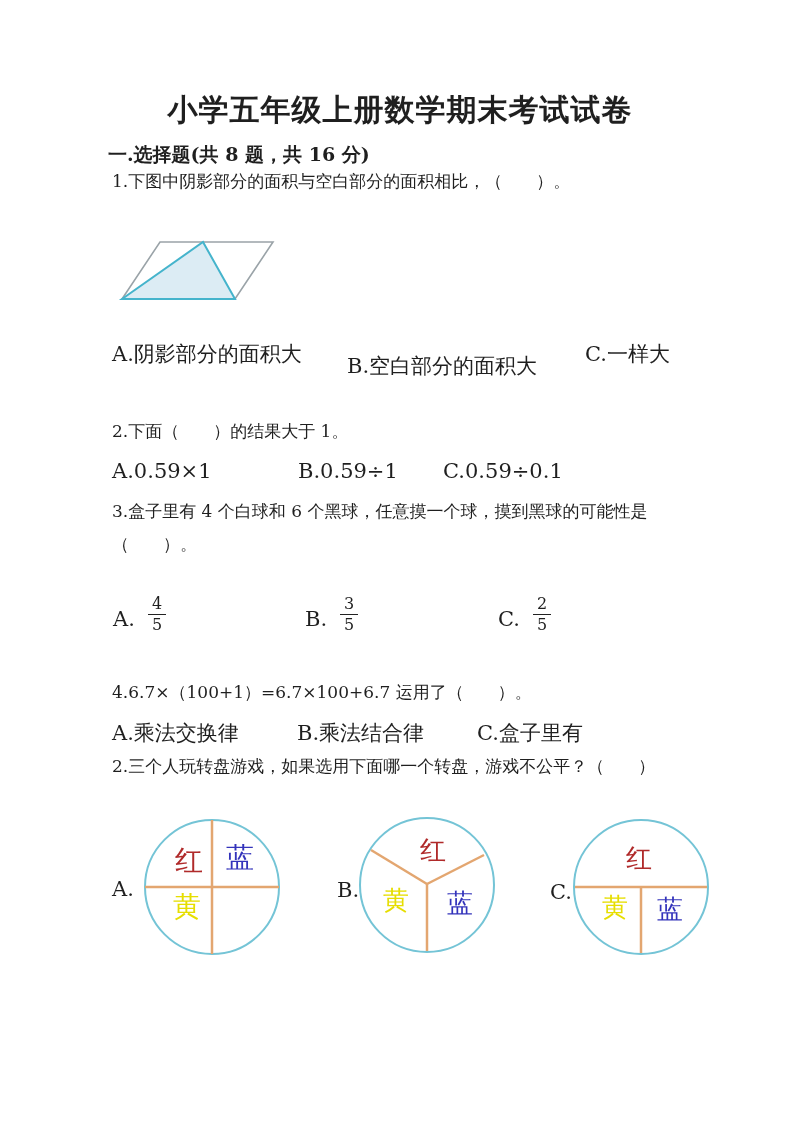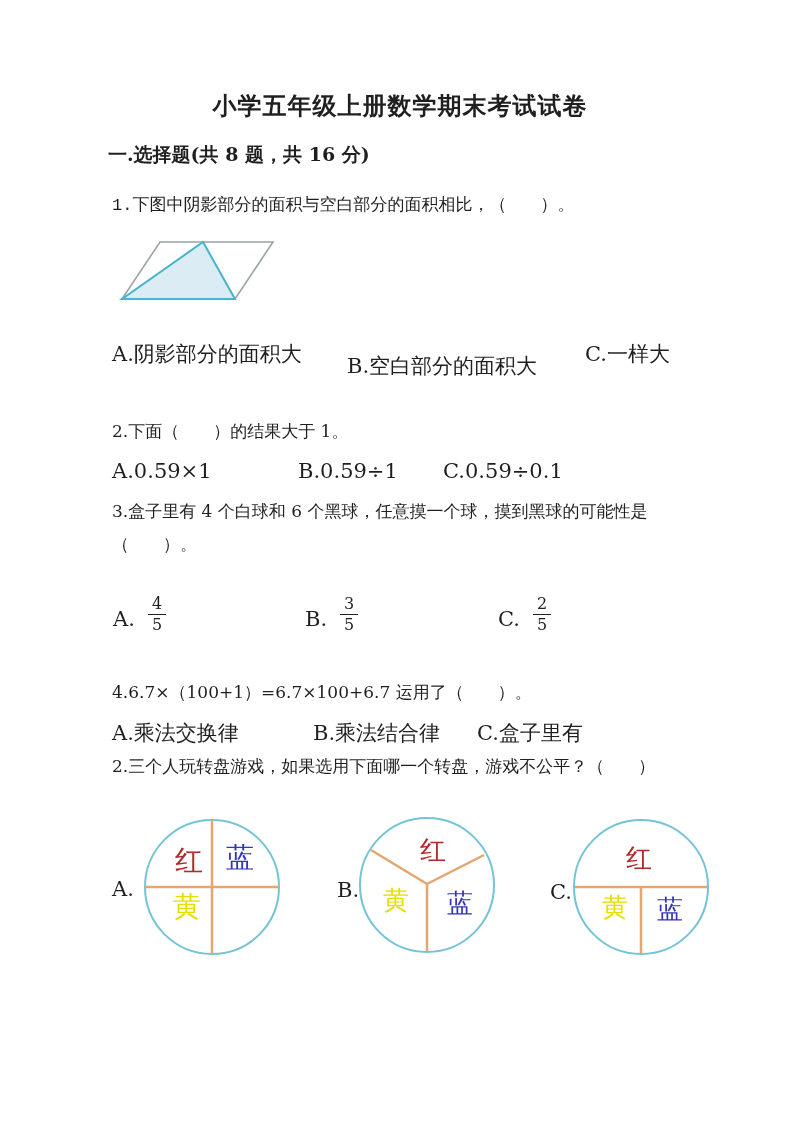--- a/index.html
+++ b/index.html
@@ -8,21 +8,21 @@
     width:800px;height:1131px;
     background:#ffffff;
     font-family:"DejaVu Serif","Liberation Serif",serif;
     color:#1f1f1f;
     overflow:hidden;
   }
   .abs{position:absolute;}
   .title{
     top:90px;left:0;width:800px;
     text-align:center;
-    font-size:24px;font-weight:700;
+    font-size:30px;font-weight:700;
     letter-spacing:1px;
   }
   .section-header{
     top:142px;left:108px;
     font-size:19px;font-weight:700;
   }
   .qtext{font-size:17px;white-space:nowrap;}
   .opt{font-size:21px;white-space:nowrap;}
   .frac{
     display:inline-block;text-align:center;
@@ -35,21 +35,21 @@
 </style>
 </head>
 <body>
 
 <div class="page">
 
   <div class="abs title">小学五年级上册数学期末考试试卷</div>
 
   <div class="abs section-header">一.选择题(共 8 题，共 16 分)</div>
 
-  <div class="abs qtext" style="top:193px;left:112px;font-family:Liberation Mono, monospace;">1.下图中阴影部分的面积与空白部分的面积相比，（　　）。</div>
+  <div class="abs qtext" style="top:170px;left:112px;">1.下图中阴影部分的面积与空白部分的面积相比，（　　）。</div>
 
   <svg class="abs" style="top:233px;left:108px;" width="180" height="76" viewBox="0 0 180 76">
     <polygon points="14,66 52,9 165,9 127,66" fill="none" stroke-width="1.6" stroke="#9aa3a8"></polygon>
     <polygon points="14,66 95,9 127,66" stroke-width="2" stroke="#45b4cc" fill="#dcecf4"></polygon>
   </svg>
 
   <div class="abs opt" style="top:340px;left:112px;">A.阴影部分的面积大</div>
   <div class="abs opt" style="top:352px;left:347px;">B.空白部分的面积大</div>
   <div class="abs opt" style="top:340px;left:585px;">C.一样大</div>
 
@@ -74,21 +74,21 @@
   </div>
 
   <div class="abs opt" style="top:607px;left:498px;">C.</div>
   <div class="abs frac" style="top:595px;left:533px;">
     <div class="num">2</div>
     <div class="den">5</div>
   </div>
 
   <div class="abs qtext" style="top:681px;left:112px;">4.6.7×（100+1）=6.7×100+6.7 运用了（　　）。</div>
   <div class="abs opt" style="top:719px;left:112px;">A.乘法交换律</div>
-  <div class="abs opt" style="top:719px;left:297px;margin-left:16px;">B.乘法结合律</div>
+  <div class="abs opt" style="top:719px;left:297px;">B.乘法结合律</div>
   <div class="abs opt" style="top:719px;left:477px;">C.盒子里有</div>
 
   <div class="abs qtext" style="top:755px;left:112px;">2.三个人玩转盘游戏，如果选用下面哪一个转盘，游戏不公平？（　　）</div>
 
   <div class="abs opt" style="top:877px;left:112px;">A.</div>
   <svg class="abs" style="top:817px;left:142px;" width="140" height="140" viewBox="0 0 140 140">
     <circle cx="70" cy="70" r="67" fill="#ffffff" stroke-width="2" stroke="#74c4d6"></circle>
     <line x1="70" y1="3" x2="70" y2="137" stroke-width="2.5" stroke="#e3a670"></line>
     <line x1="3" y1="70" x2="137" y2="70" stroke-width="2.5" stroke="#e3a670"></line>
     <text x="47" y="53" text-anchor="middle" font-size="28" fill="#b02a2a">红</text>

